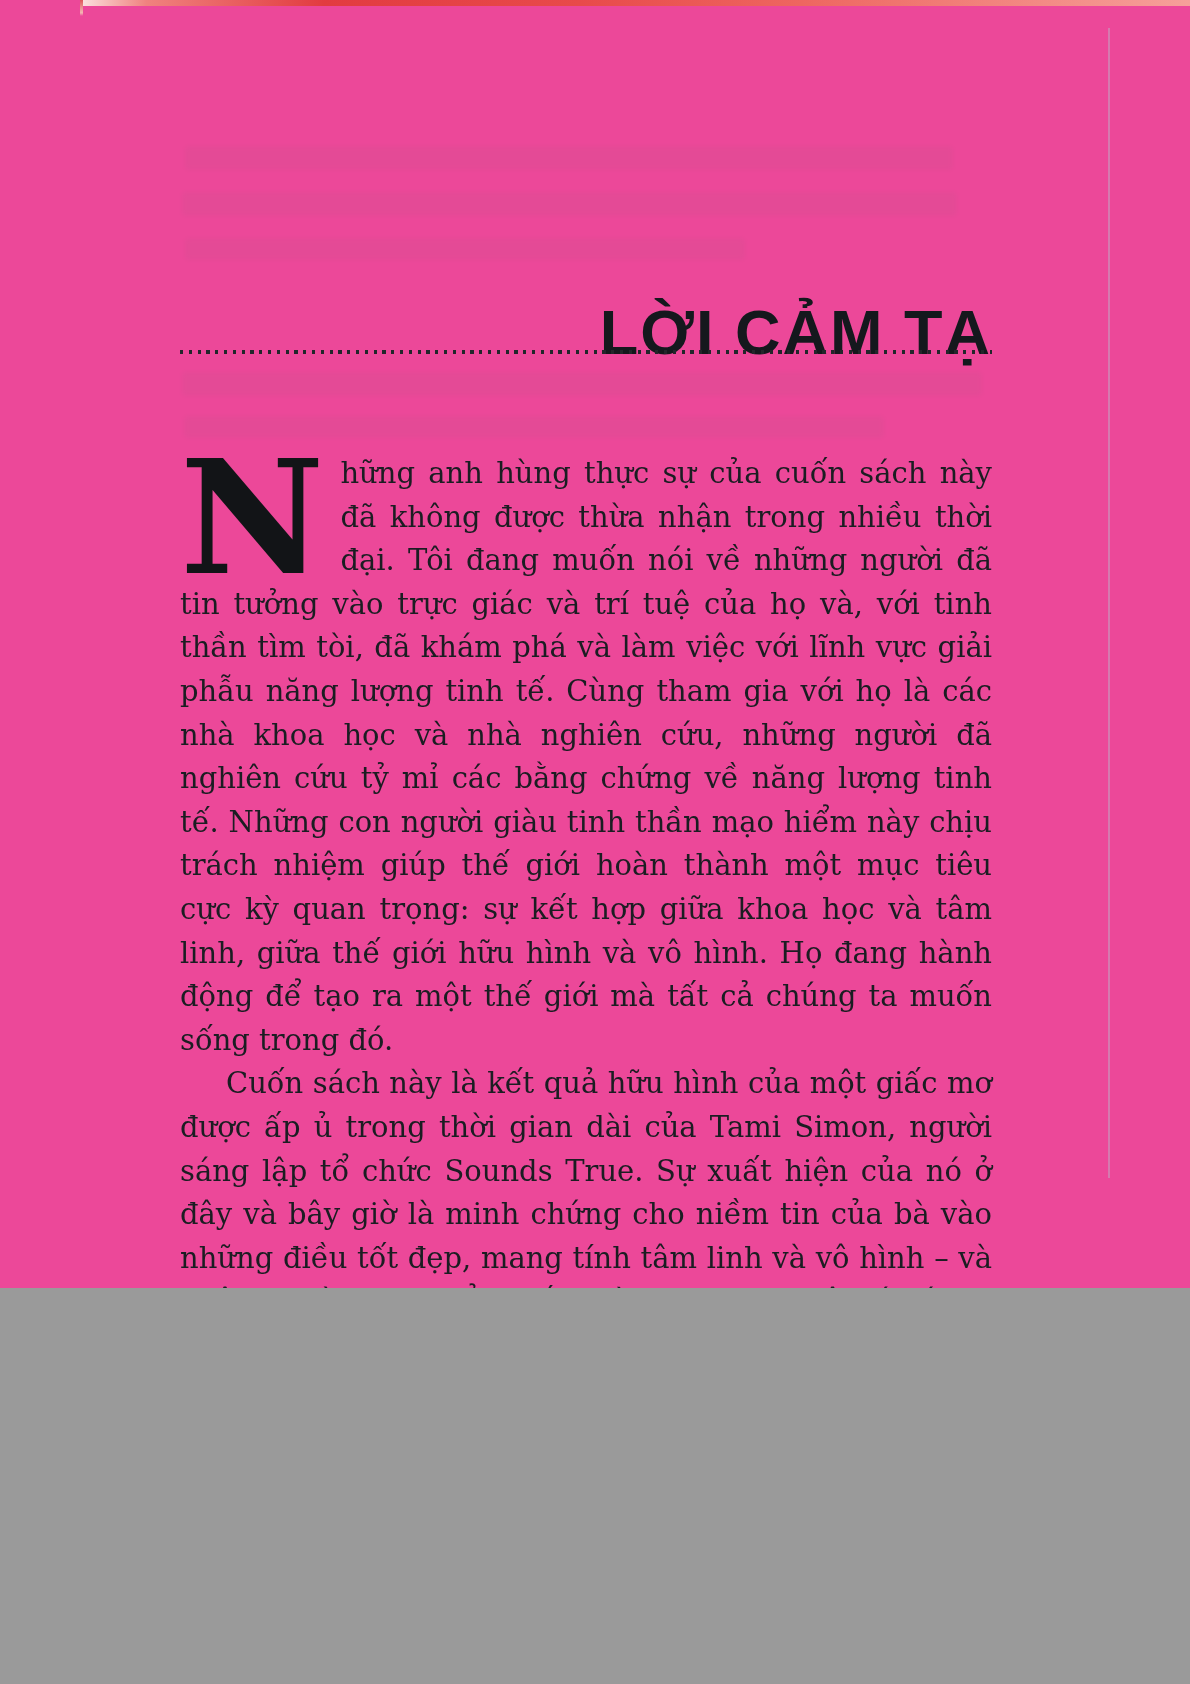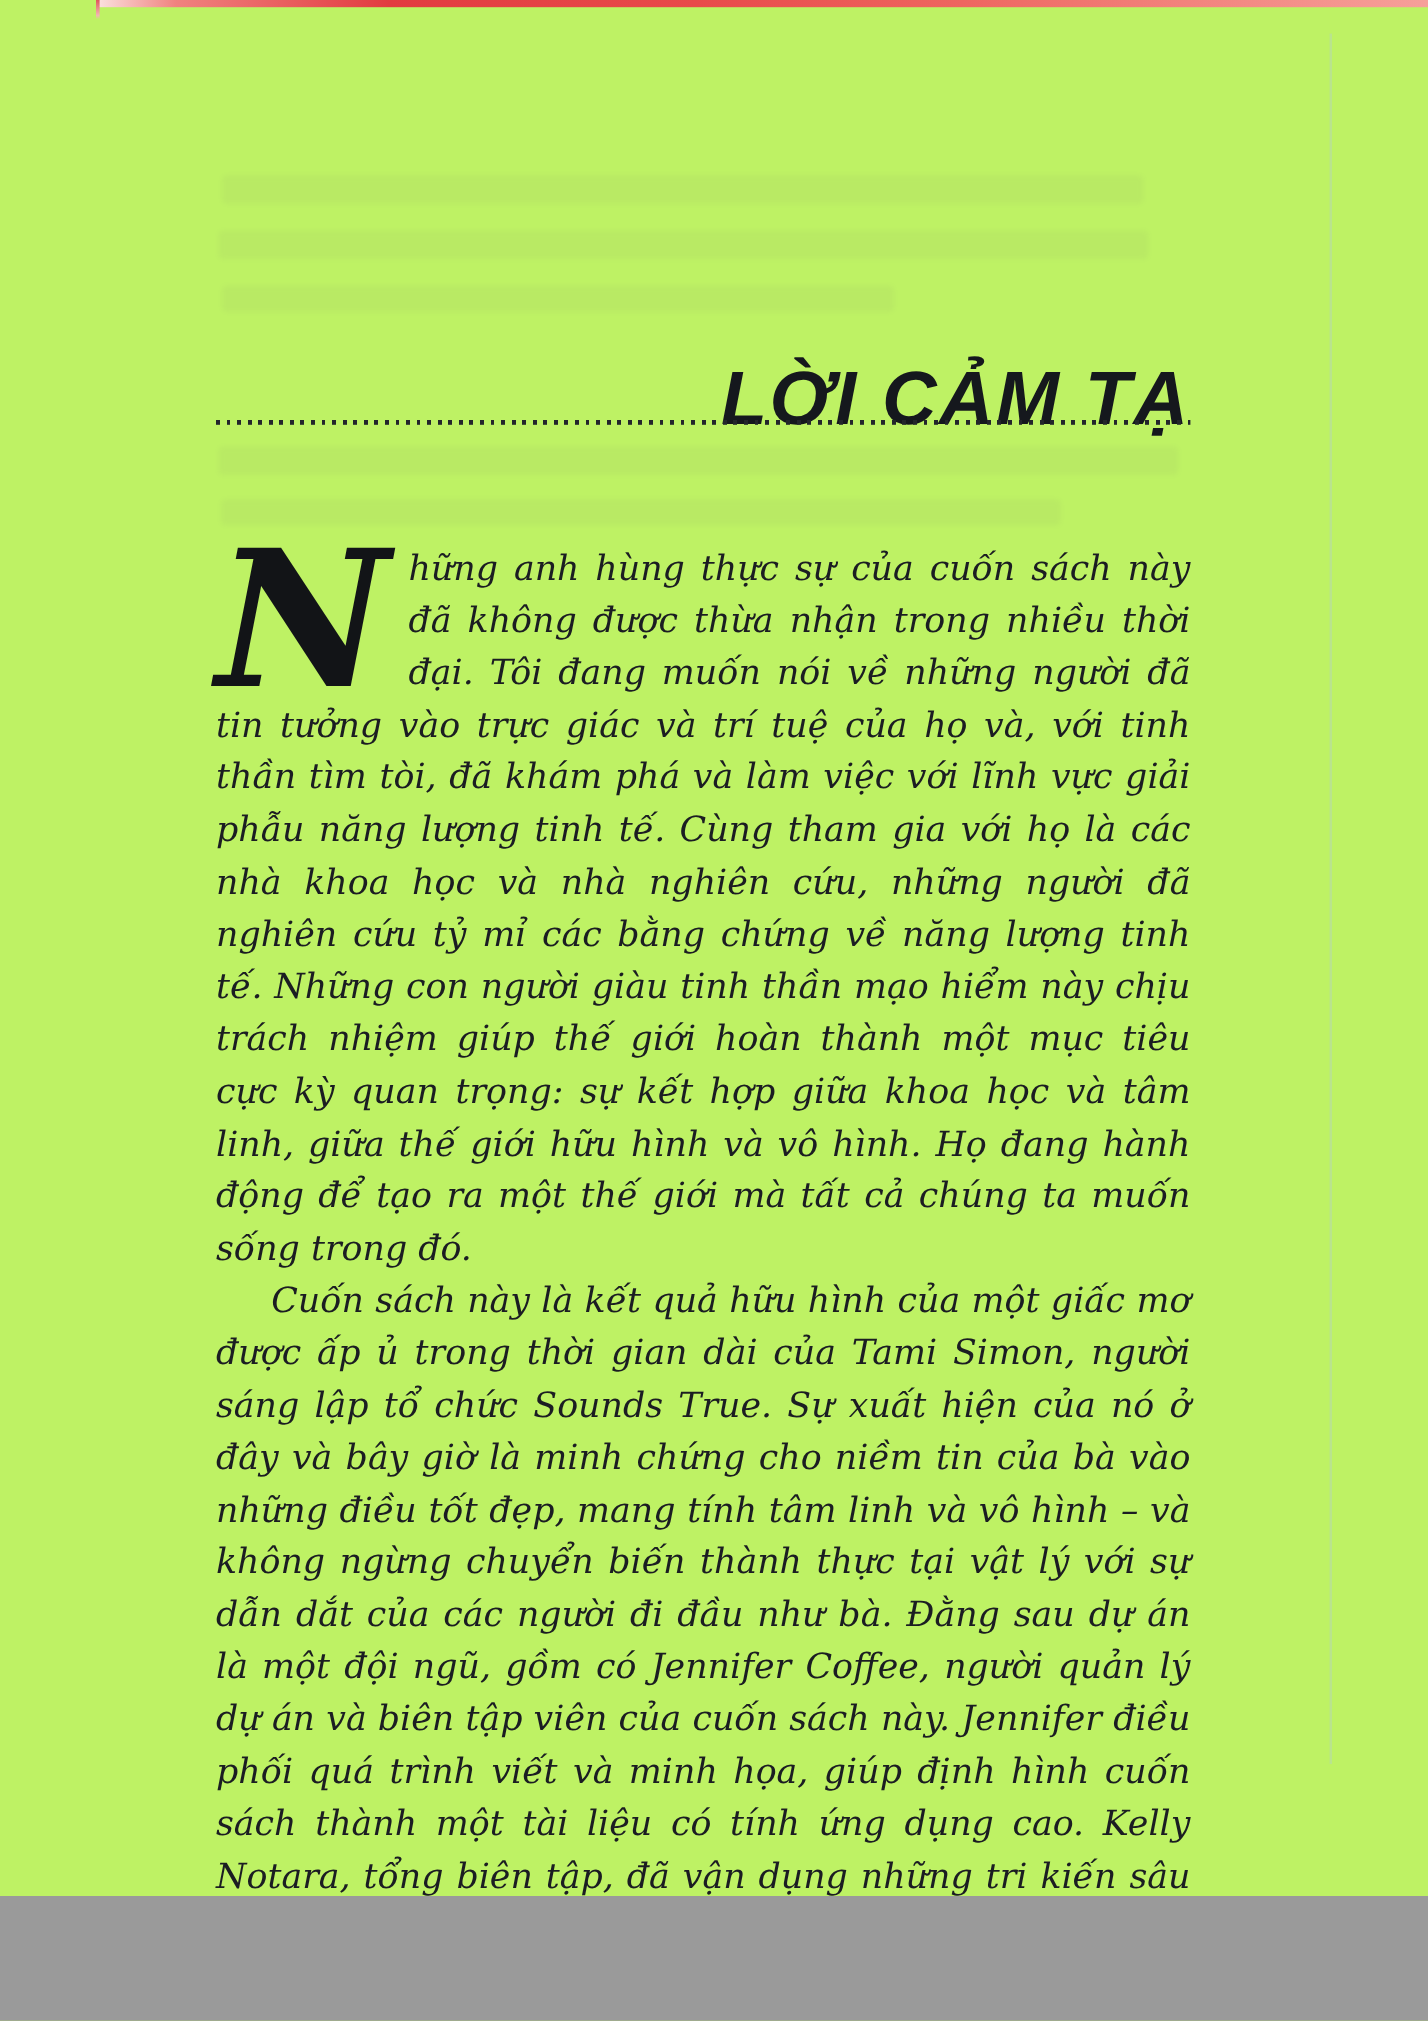--- a/index.html
+++ b/index.html
@@ -1,23 +1,22 @@
 <!DOCTYPE html>
 <html><head>
 <meta charset="utf-8">
 <style>
   html,body{margin:0;padding:0;background:#9a9a9a;}
   #page{
     position:relative;
-    width:1190px;height:1580px;
-    background:#bef264;
+    width:1190px;height:1288px;
+    background:#ec4899;
     overflow:hidden;
     font-family:"DejaVu Serif", serif;
     color:#1b1d22;
-    font-style:italic;
   }
   
   #red-bar{
     position:absolute;top:0;left:80px;right:0;height:6px;
     background:linear-gradient(90deg,#fbe3e1 0%,#f0827f 6%,#e23b40 22%,#e84a4a 45%,#ee6660 65%,#f2837d 82%,#f6a09a 100%);
   }
   #red-tick{
     position:absolute;top:0;left:80px;width:3px;height:16px;
     background:linear-gradient(180deg,#e0565b,#f3b6b3 80%,transparent);
   }

